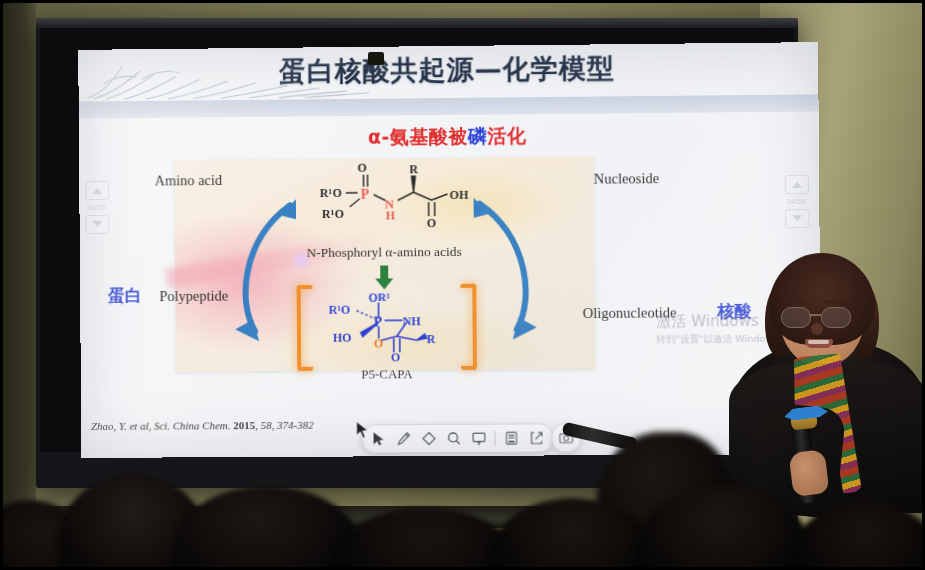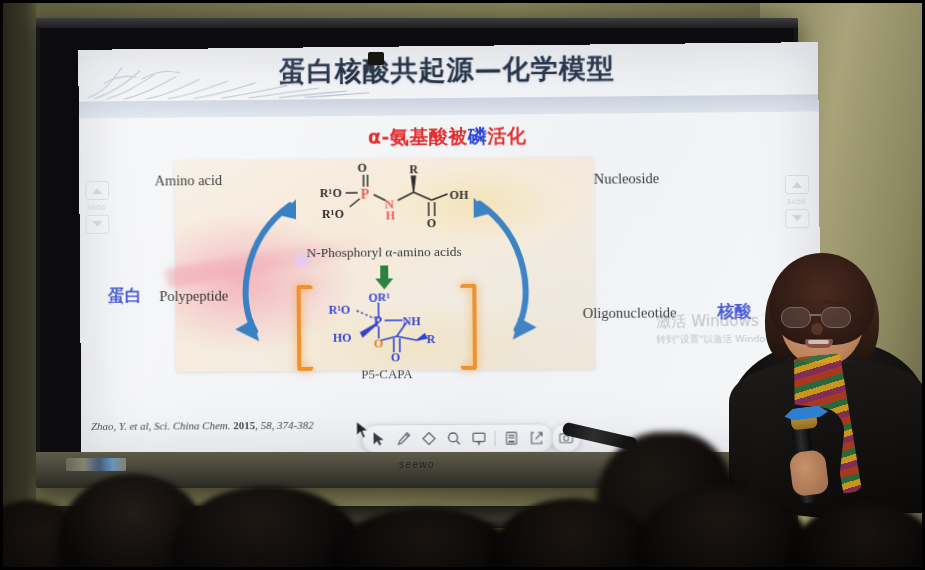--- a/index.html
+++ b/index.html
@@ -462,24 +462,20 @@
 
       <svg class="cursor" width="14" height="19" viewBox="0 0 14 19">
         <polygon points="1,1 1,15 4.8,11.4 7.4,17.6 9.8,16.4 7.2,10.6 12.4,10" fill="#0e0e0e" stroke="#ffffff" stroke-width="0.9"></polygon>
       </svg>
 
       <div class="screen-sheen"></div>
       <div class="screen-vig"></div>
     </div>
 
     <div class="bezel-cam"></div>
-    <div class="bezel-bottom">
-      <div class="bezel-logo"></div>
-      <div class="brand">seewo</div>
-    </div>
   </div>
 
   <div class="bezel-tray">
     <div class="tray-pen"></div>
     <div class="tray-pen2"></div>
   </div>
 
   <div id="presenter">
     <div class="p-body"></div>
     <div class="p-neck"></div>

